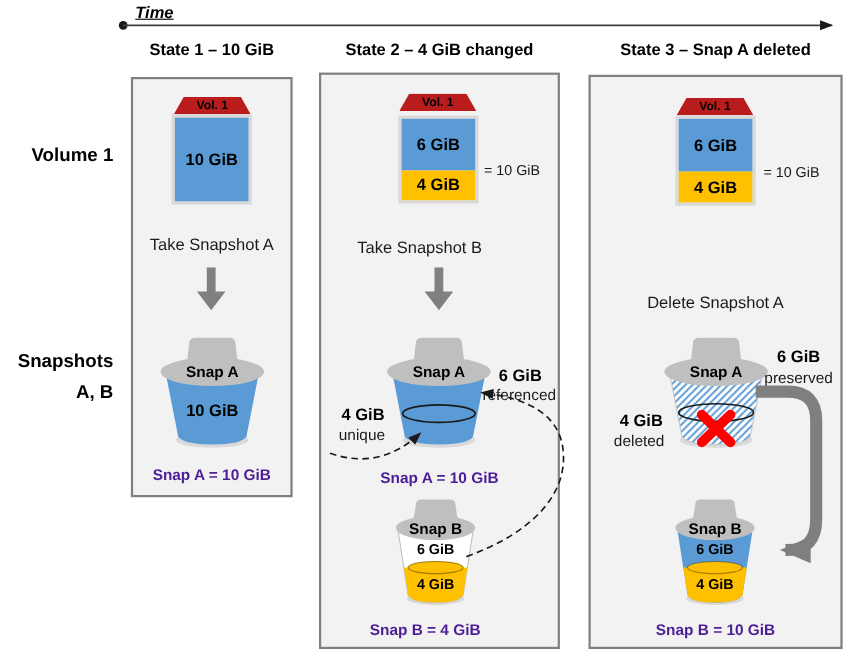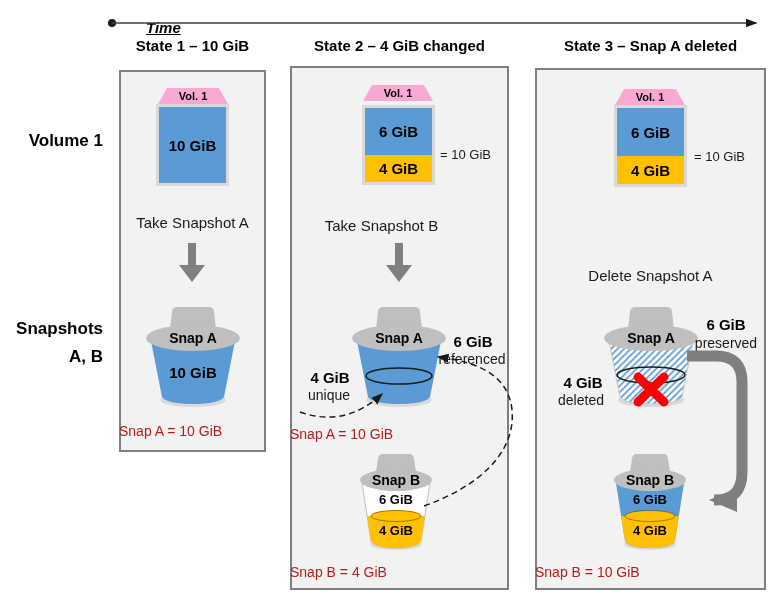--- a/index.html
+++ b/index.html
@@ -4,29 +4,29 @@
 <style>
   html,body{margin:0;padding:0;background:#fff;}
   .canvas{position:relative;width:771px;height:595px;background:#fff;
           font-family:"Liberation Sans",sans-serif;color:#000;overflow:hidden;}
   .abs{position:absolute;}
   .overlay{position:absolute;left:0;top:0;z-index:10;pointer-events:none;}
   .panel{background:#f2f2f2;border:2px solid #7f7f7f;box-sizing:border-box;z-index:1;}
   .time-label{font-size:15px;font-weight:bold;font-style:italic;text-decoration:underline;z-index:5;}
   .state-title{font-size:15px;font-weight:bold;text-align:center;z-index:5;}
   .row-label{font-size:17px;font-weight:bold;text-align:right;z-index:5;}
-  .vol-cap{background:#f9a8d4;clip-path:polygon(13% 0,87% 0,100% 100%,0 100%);
+  .vol-cap{background:#b91c1c;clip-path:polygon(13% 0,87% 0,100% 100%,0 100%);
            font-size:11px;font-weight:bold;text-align:center;line-height:16px;height:16px;z-index:3;}
   .vol-rect{border:3px solid #d9d9d9;box-sizing:border-box;display:flex;flex-direction:column;z-index:3;}
   .seg{display:flex;align-items:center;justify-content:center;font-weight:bold;font-size:15px;}
   .seg-blue{background:#5b9bd5;}
   .seg-yellow{background:#ffc000;}
   .eq-label{font-size:13px;color:#1a1a1a;z-index:3;white-space:nowrap;}
   .action{font-size:15px;text-align:center;color:#1a1a1a;z-index:3;}
-  .total{font-size:14px;text-align:left;color:#b91c1c;z-index:3;}
+  .total{font-size:14px;text-align:center;color:#4c1d95;z-index:3;font-weight:bold;}
   .ann-val{font-size:15px;font-weight:bold;text-align:center;z-index:6;}
   .ann-cap{font-size:14px;text-align:center;color:#1a1a1a;z-index:6;}
   .bkt{position:absolute;z-index:4;overflow:visible;}
   .bkt text{font-family:"Liberation Sans",sans-serif;font-weight:bold;text-anchor:middle;fill:#000;}
   .lidtxt{font-size:14px;}
   .bodytxt{font-size:15px;}
   .segtxt{font-size:13px;}
 </style>
 </head>
 <body>
@@ -48,21 +48,21 @@
       <line x1="112" y1="23" x2="756" y2="23" stroke="#404040" stroke-width="1.5" marker-end="url(#mArrow)"></line>
     </g>
 
     <path d="M300,412 Q345,428 382,394" fill="none" stroke="#1a1a1a" stroke-width="1.5" stroke-dasharray="6 4" marker-end="url(#mArrow)"></path>
 
     <path d="M424,506 C480,486 516,452 512,410 C509,378 482,362 438,357" fill="none" stroke="#1a1a1a" stroke-width="1.5" stroke-dasharray="6 4" marker-end="url(#mArrow)"></path>
 
     <path d="M687,356 L716,356 Q742,356 742,382 L742,472 Q742,500 716,500 L714,500" fill="none" stroke="#7f7f7f" stroke-width="11" stroke-linejoin="round" marker-end="url(#mArrowG)"></path>
   </svg>
 
-  <div class="abs time-label" style="left:123px;top:19px;margin-left:23px;">Time</div>
+  <div class="abs time-label" style="left:123px;top:3px;">Time</div>
   <div class="abs state-title" style="left:119px;top:37px;width:147px;">State 1 – 10 GiB</div>
   <div class="abs state-title" style="left:290px;top:37px;width:219px;">State 2 – 4 GiB changed</div>
   <div class="abs state-title" style="left:535px;top:37px;width:231px;">State 3 – Snap A deleted</div>
 
   <div class="abs row-label" style="left:8px;top:131px;width:95px;">Volume 1</div>
   <div class="abs row-label" style="left:8px;top:347px;width:95px;">A, B</div>
   <div class="abs row-label" style="left:8px;top:319px;width:95px;">Snapshots</div>
 
   <div class="abs panel" style="left:119px;top:70px;width:147px;height:382px;"></div>
   <div class="abs panel" style="left:290px;top:66px;width:219px;height:524px;"></div>

